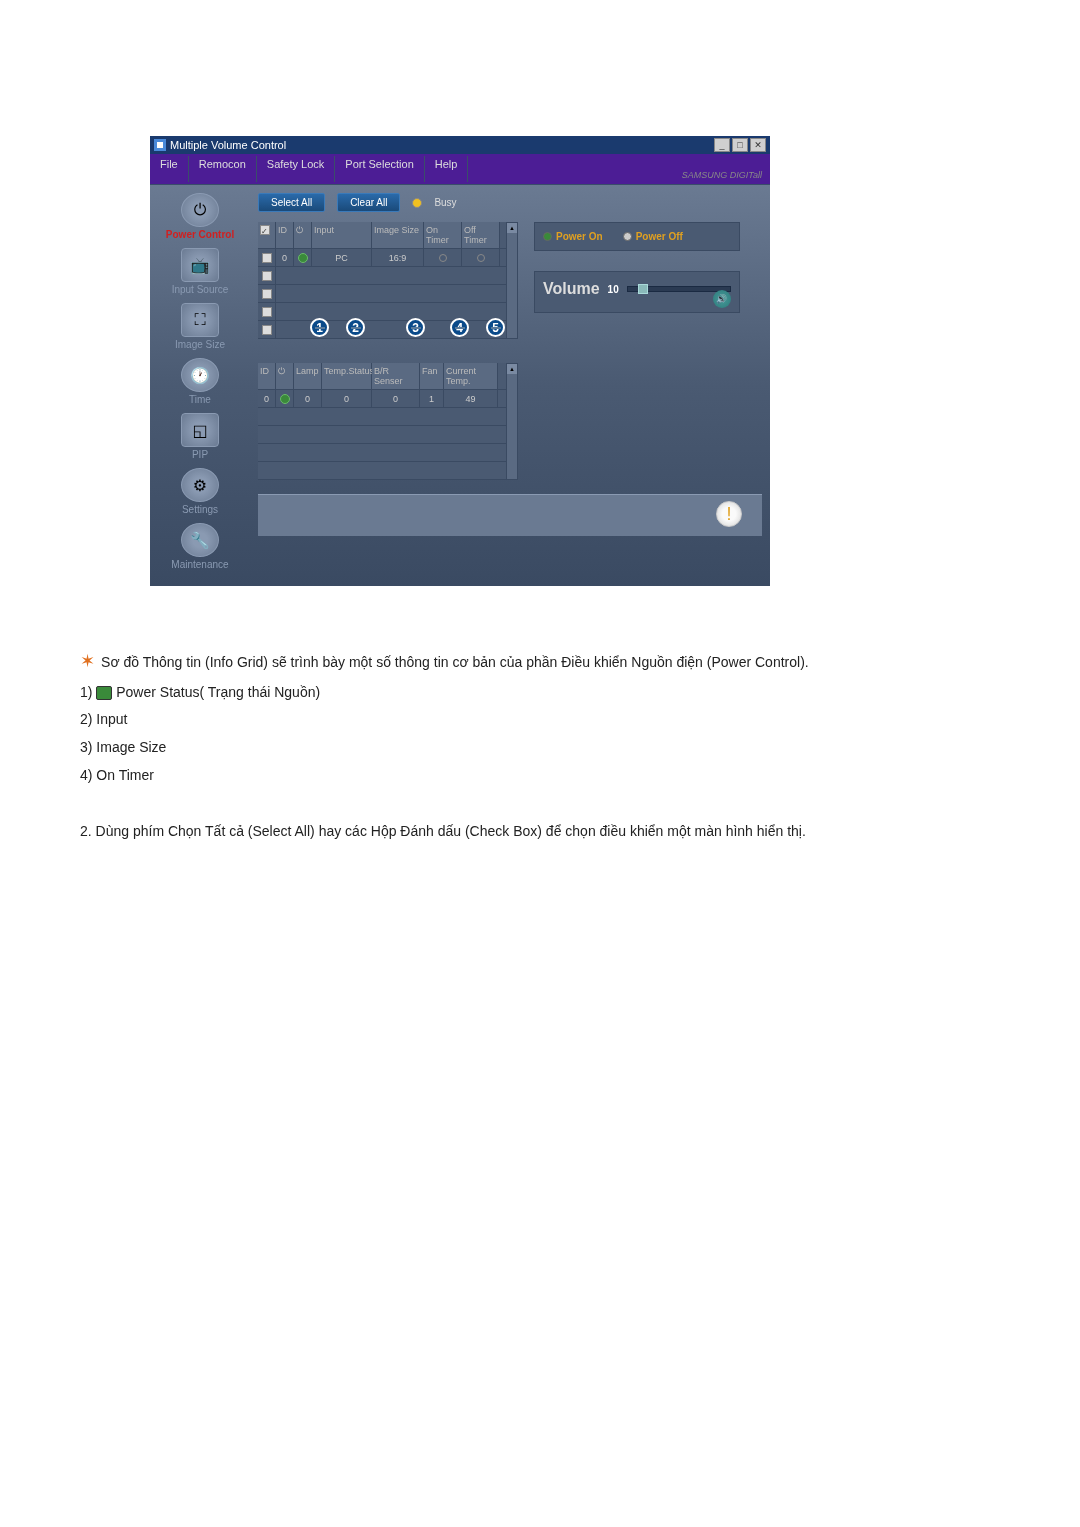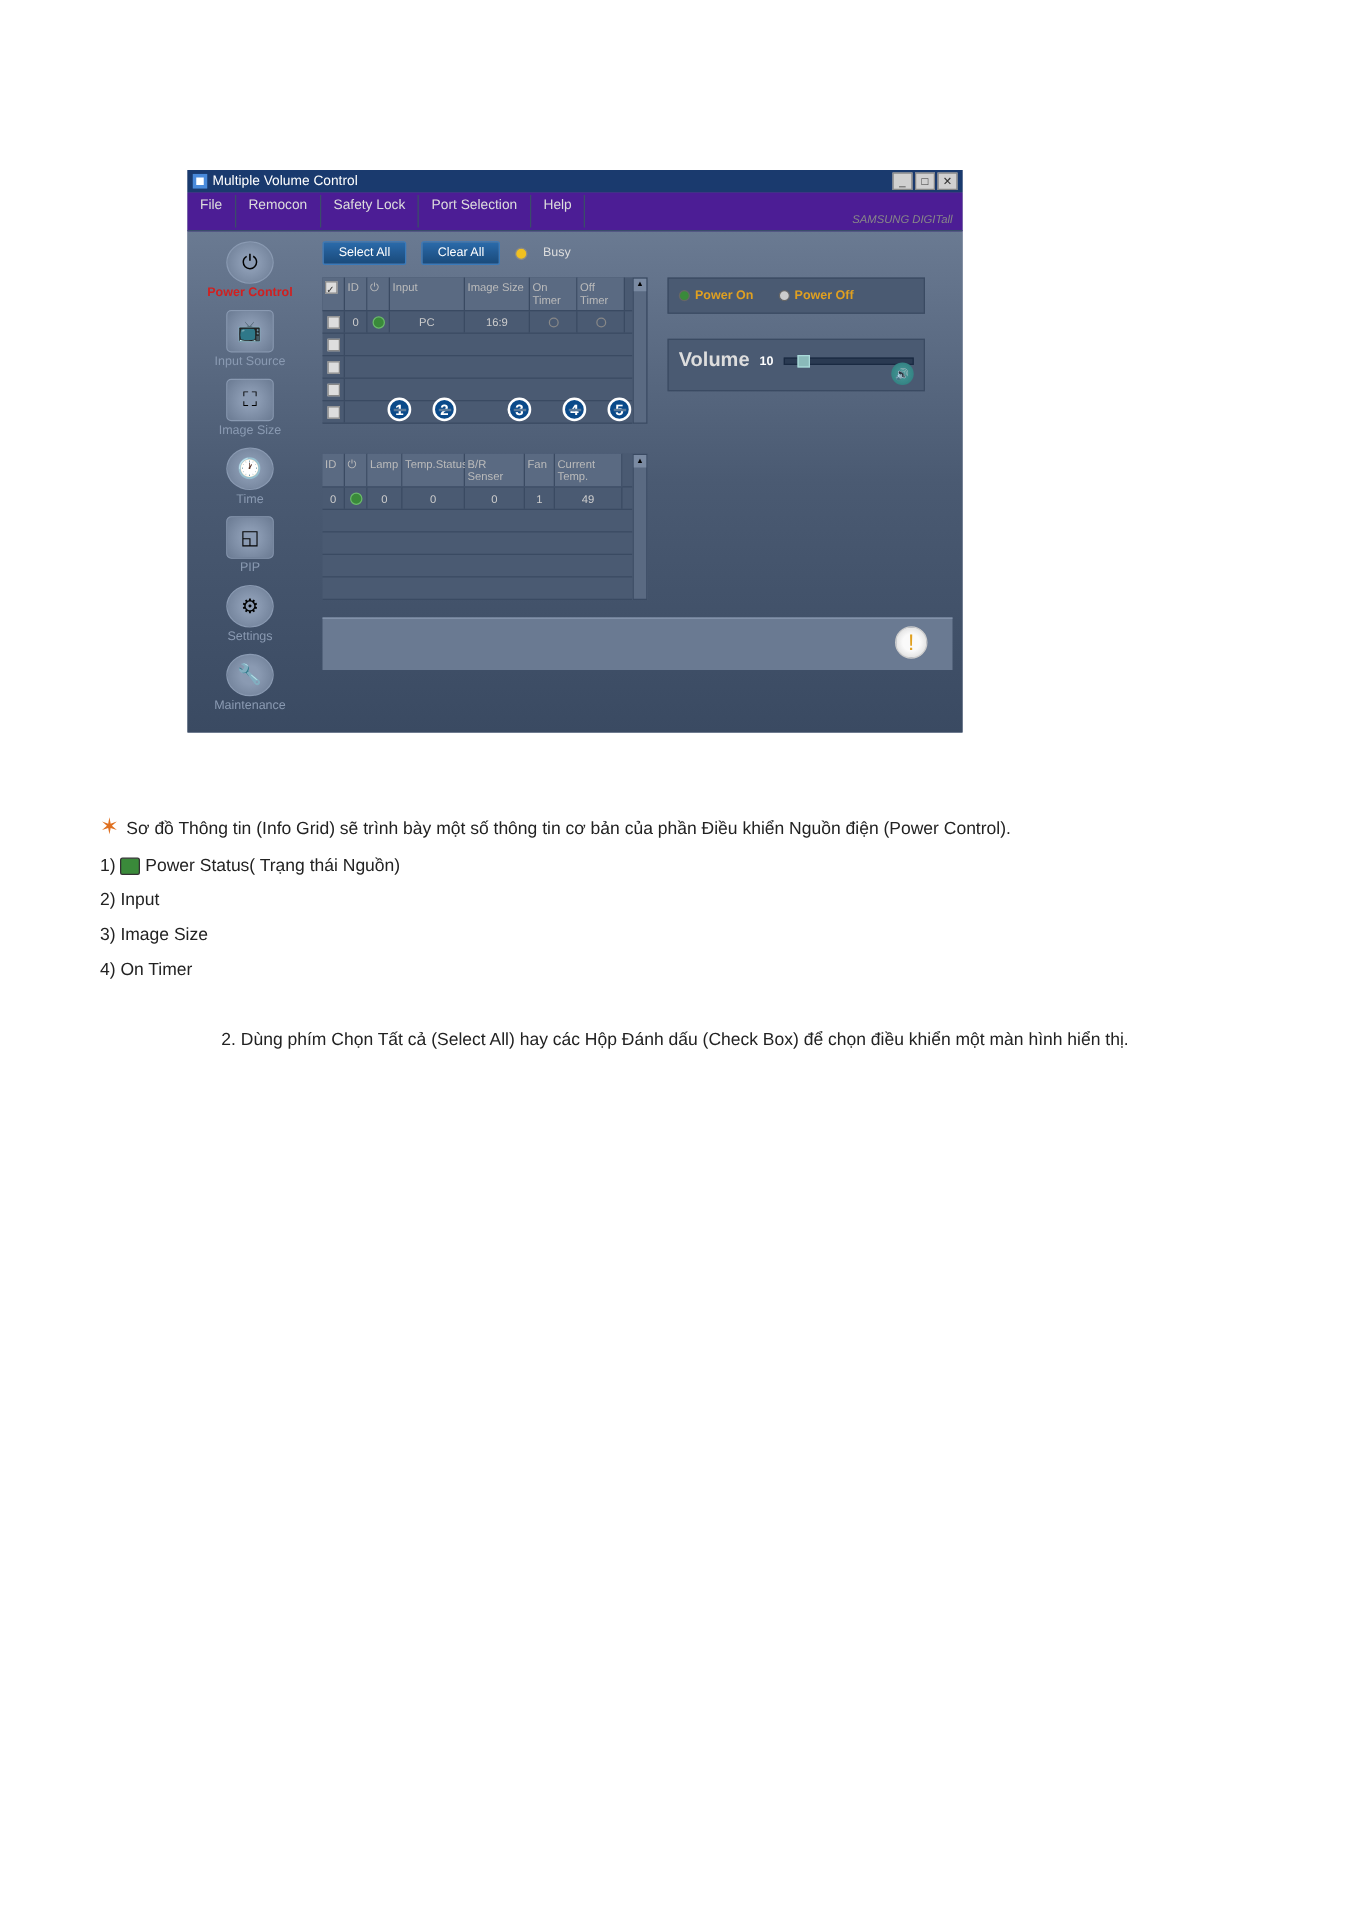--- a/index.html
+++ b/index.html
@@ -62,21 +62,21 @@
     .vol-icon { position: absolute; right: 8px; bottom: 4px; width: 18px; height: 18px; background: radial-gradient(circle, #4a9a9a, #2a7a7a); border-radius: 50%; display: flex; align-items: center; justify-content: center; font-size: 9px; color: #fff; }
     
     .status-bar { height: 42px; background: #6a7a92; border-top: 1px solid #8a9ab2; position: relative; margin-top: 4px; }
     .alert-icon { position: absolute; right: 20px; top: 6px; width: 26px; height: 26px; border-radius: 50%; background: radial-gradient(circle, #fafafa 40%, #d0d0d0); display: flex; align-items: center; justify-content: center; font-size: 18px; color: #e0a020; border: 1px solid #ccc; }
     
     
     .doc-text { font-size: 14px; color: #222; line-height: 1.7; }
     .star { color: #e07020; font-size: 18px; margin-right: 6px; }
     .pwr-icon-inline { display: inline-block; width: 16px; height: 14px; background: #3a8a3a; vertical-align: middle; border: 1px solid #333; border-radius: 2px; position: relative; }
     .indent1 { margin-left: 40px; }
-    .indent2 { margin-left: 20px; text-align: center; }
+    .indent2 { margin-left: 20px; }
     .doc-text p { margin: 4px 0; }
   </style>
 </head>
 <body>
 
 <div class="page">
   <div class="screenshot">
 
     <div class="titlebar">
       <span class="titlebar-icon">

